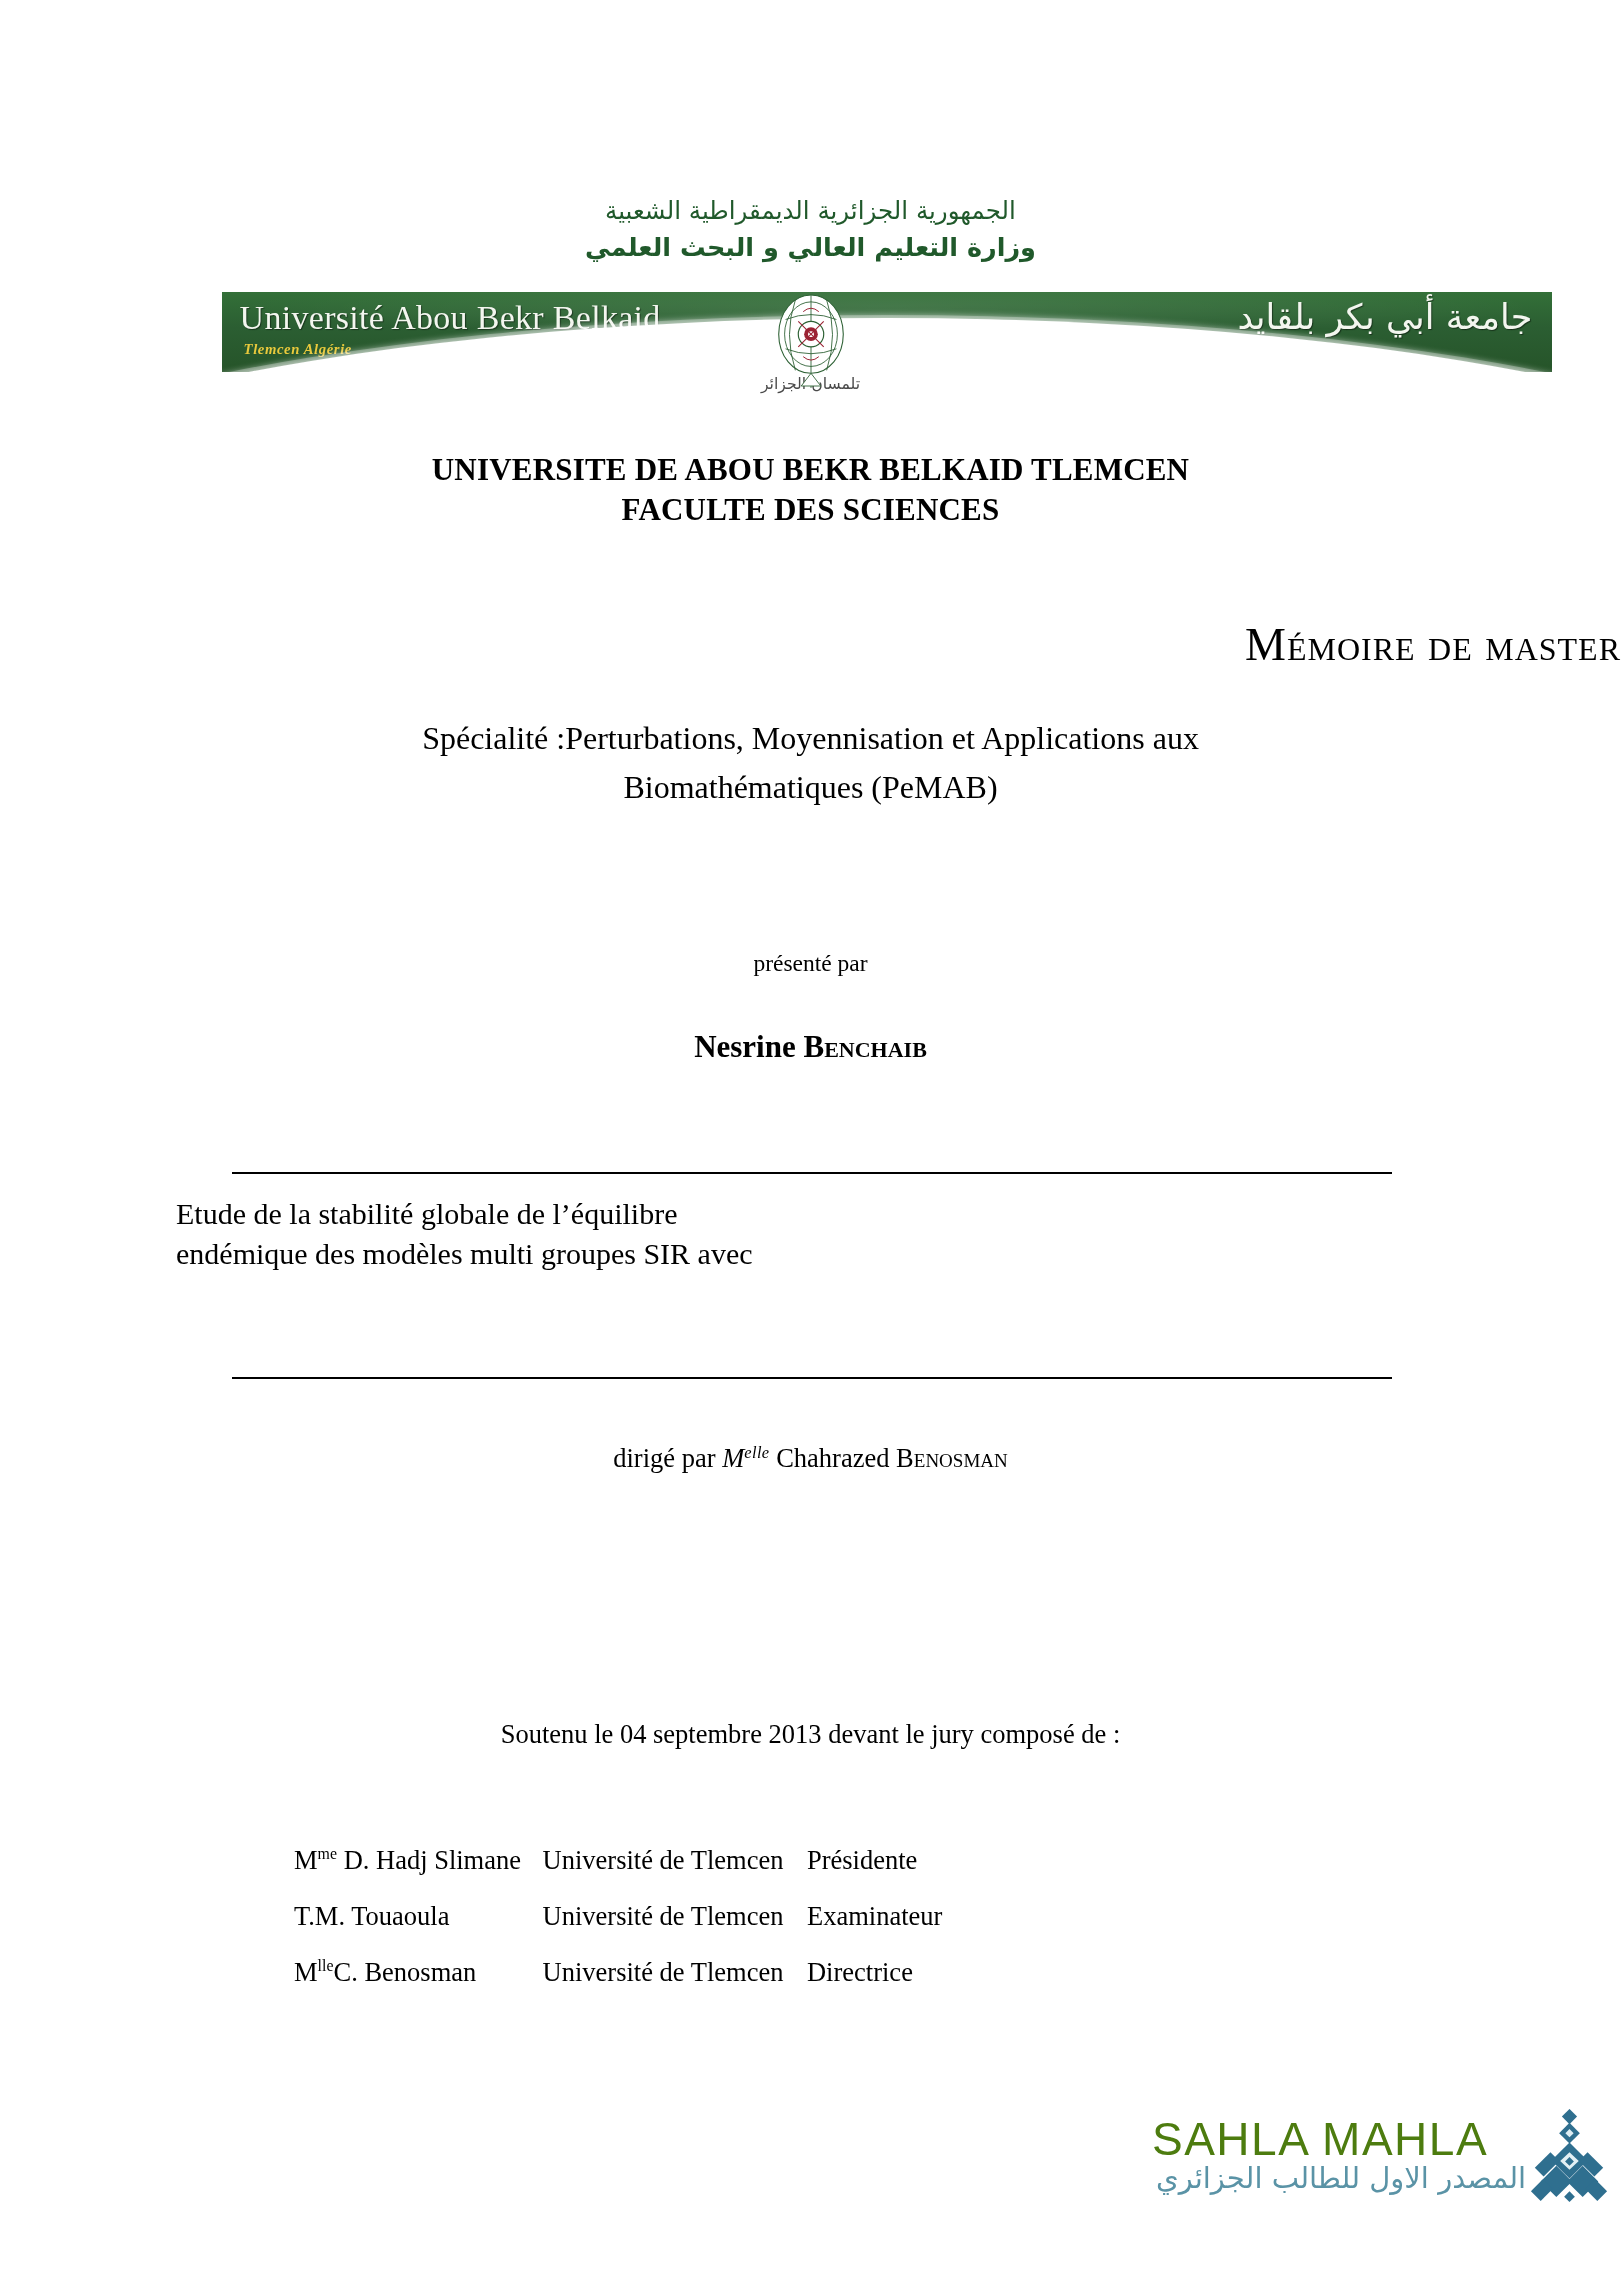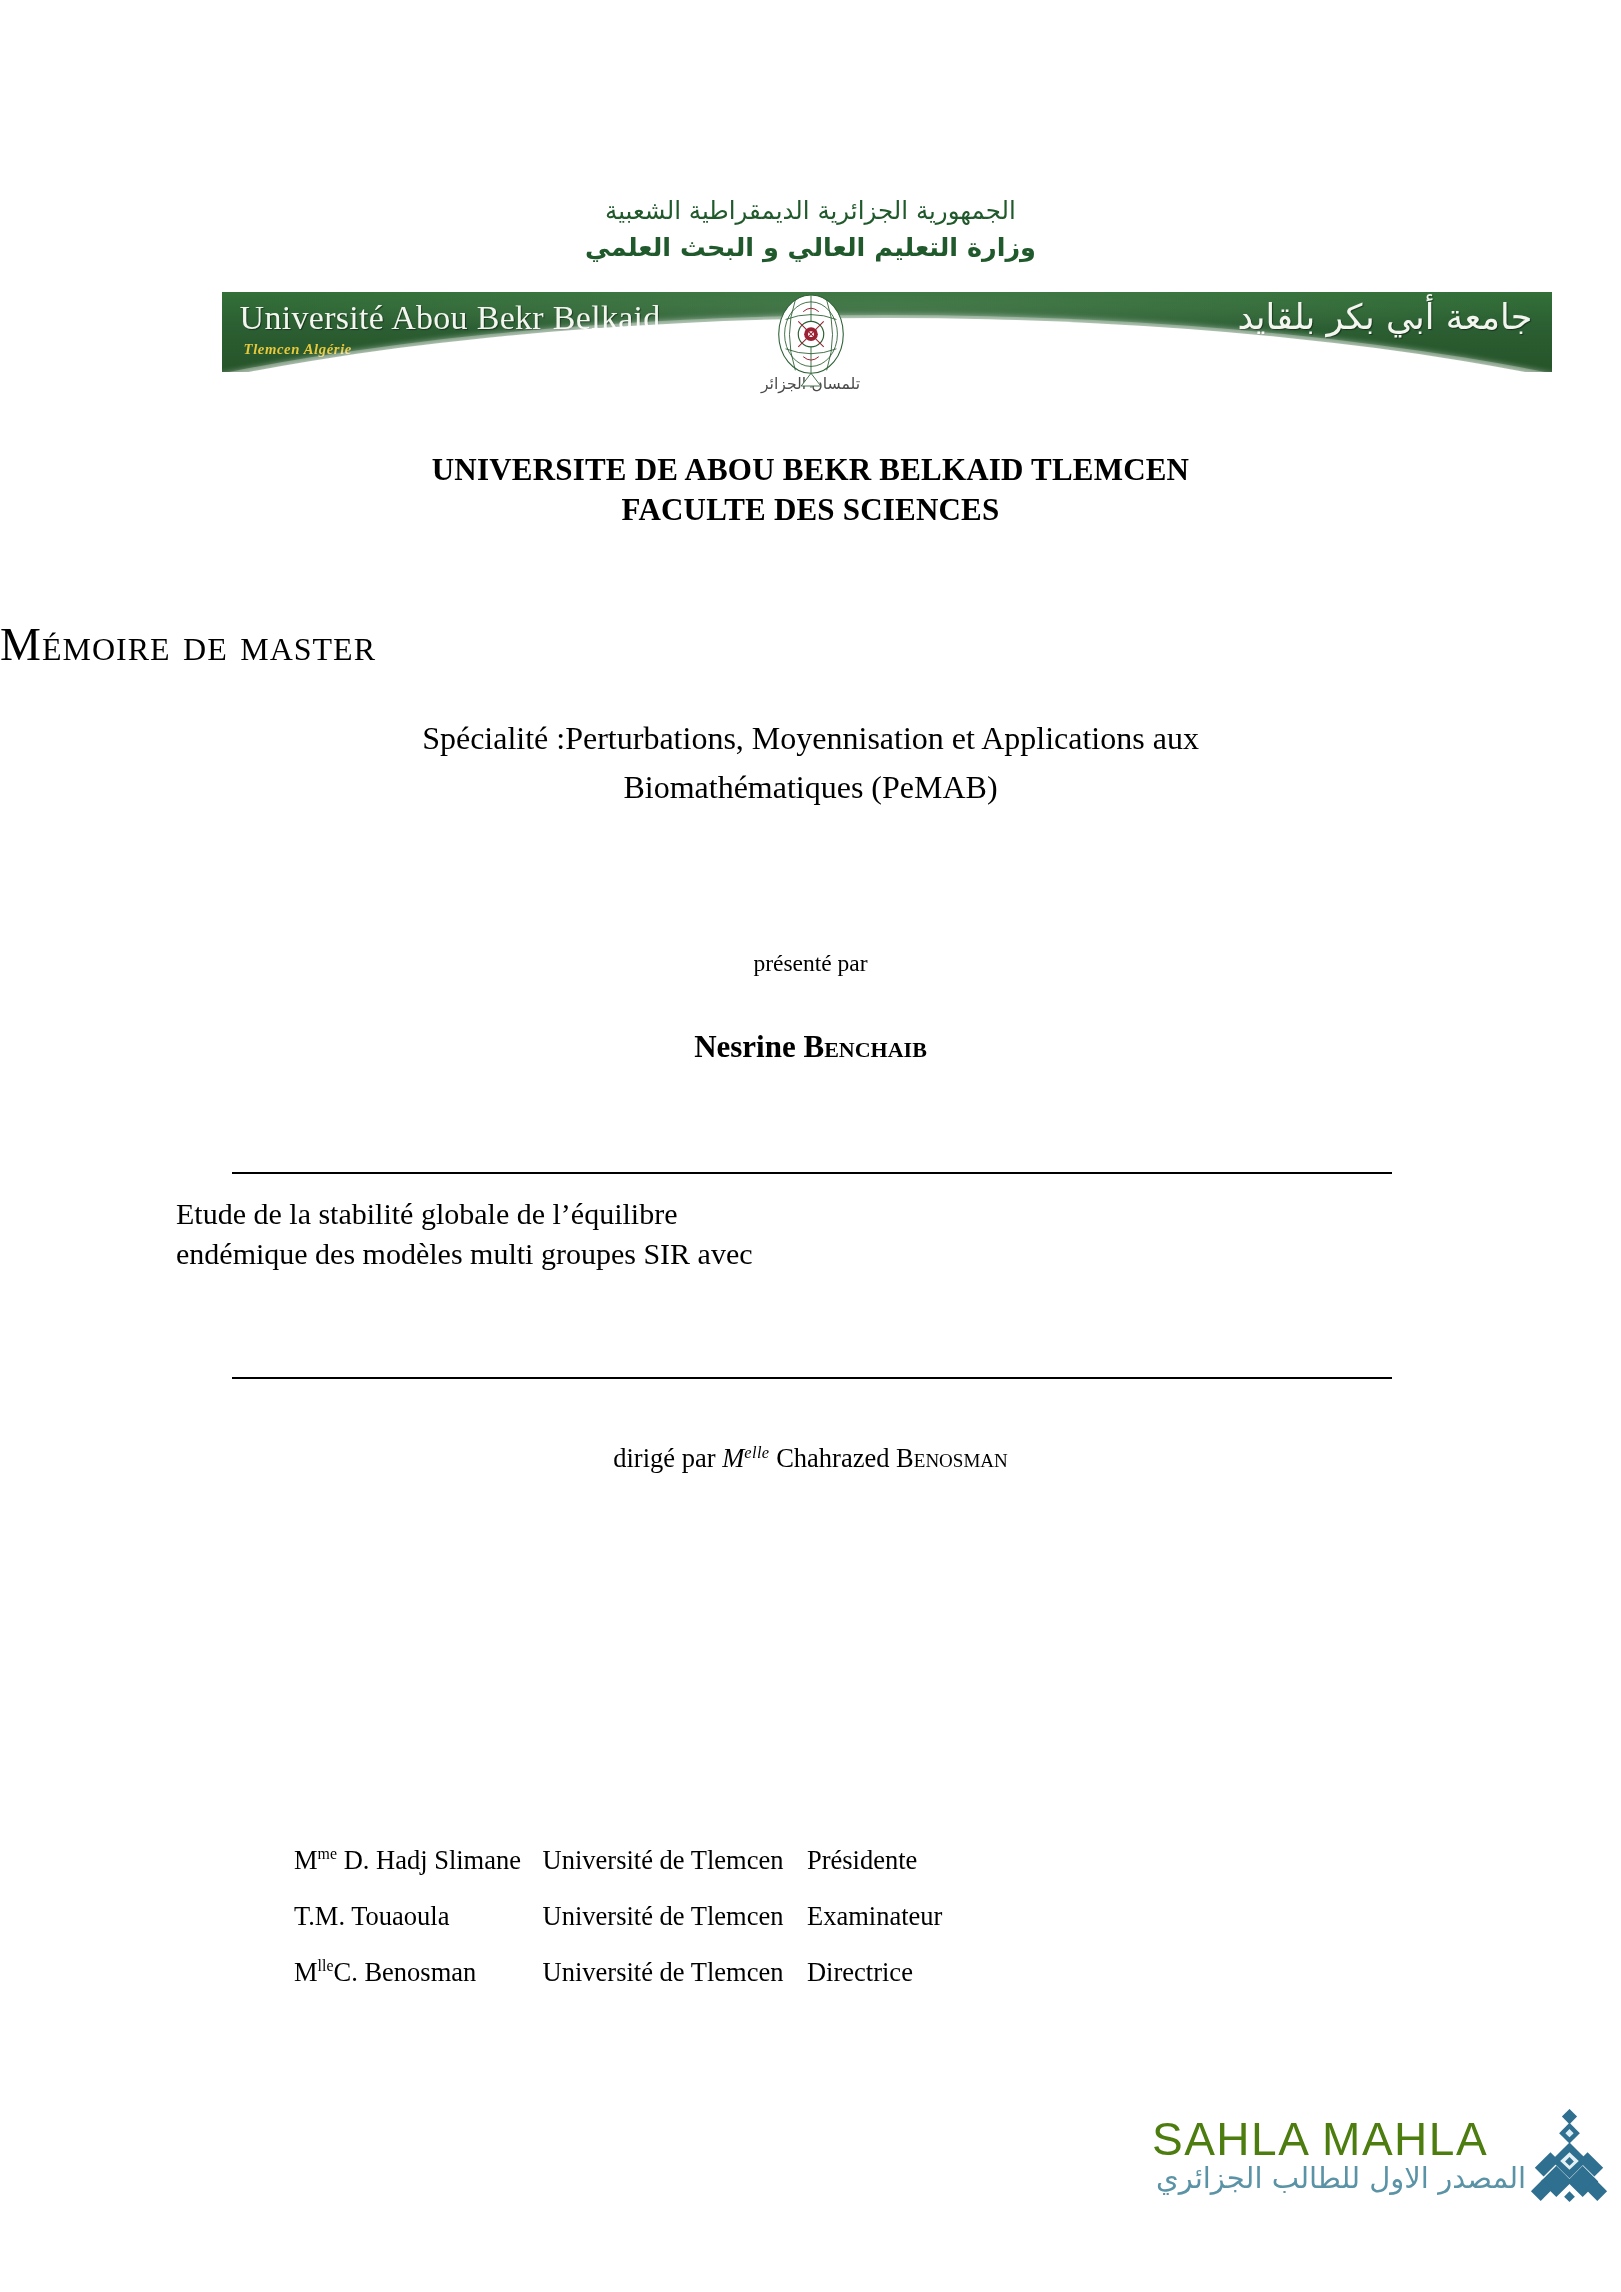--- a/index.html
+++ b/index.html
@@ -142,21 +142,21 @@
     font-weight: bold;
     line-height: 40px;
     letter-spacing: 0.2px;
   }
 
   
   .doc-type {
     position: absolute;
     left: 0; right: 0;
     top: 617px;
-    text-align: left;
+    text-align: right;
     font-size: 46px;
     font-variant: small-caps;
     line-height: 55px;
     letter-spacing: 1px;
   }
 
   .specialty {
     position: absolute;
     left: 189px;
     width: 1243px;
@@ -361,20 +361,21 @@
 
   <div class="thesis-title">
     <div>Etude de la stabilité globale de l’équilibre</div>
     <div>endémique des modèles multi groupes SIR avec</div>
   </div>
 
   <div class="rule bottom"></div>
 
   <div class="supervisor"><span>dirigé par </span><span class="mathit">M</span><sup>elle</sup><span> Chahrazed  </span><span class="sc">Benosman</span></div>
 
+  <div class="defense">Soutenu le 04 septembre 2013 devant le jury composé de :</div>
 
   <table class="jury">
     <tbody>
       <tr>
         <td class="c-name"><span>M</span><sup>me</sup><span> D. Hadj Slimane</span></td>
         <td class="c-univ">Université de Tlemcen</td>
         <td class="c-role">Présidente</td>
       </tr>
       <tr>
         <td class="c-name"><span>T.M. Touaoula</span><sup></sup><span></span></td>

